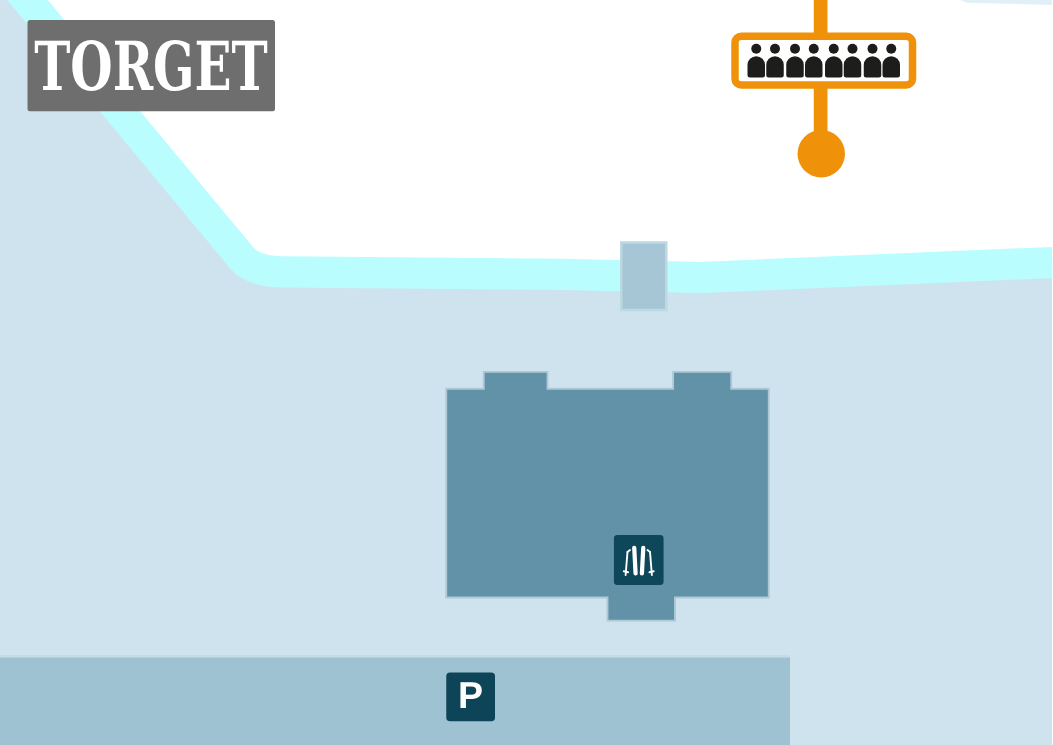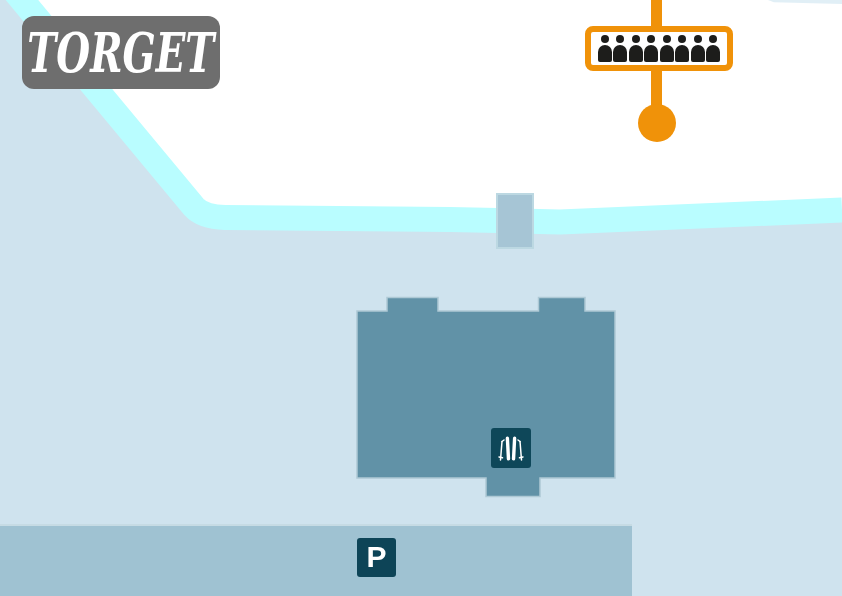--- a/index.html
+++ b/index.html
@@ -22,24 +22,23 @@
     background:var(--bg);
     font-family:"Liberation Sans", sans-serif;
   }
   .terrain{position:absolute;left:0;top:0;}
 
   
   .area-label{
     position:absolute;left:22px;top:16px;
     width:198px;height:73px;
     background:var(--gray);
-    border-radius:12px;
+    border-radius:2px;
     display:flex;align-items:center;justify-content:center;
     overflow:hidden;
-    font-style:italic;
   }
   .area-label span{
     color:#fff;
     font-family:"DejaVu Serif", serif;
     font-weight:bold;
     font-size:54px;
     line-height:1;
     letter-spacing:0px;
     transform:scaleX(.72);
     transform-origin:center;

